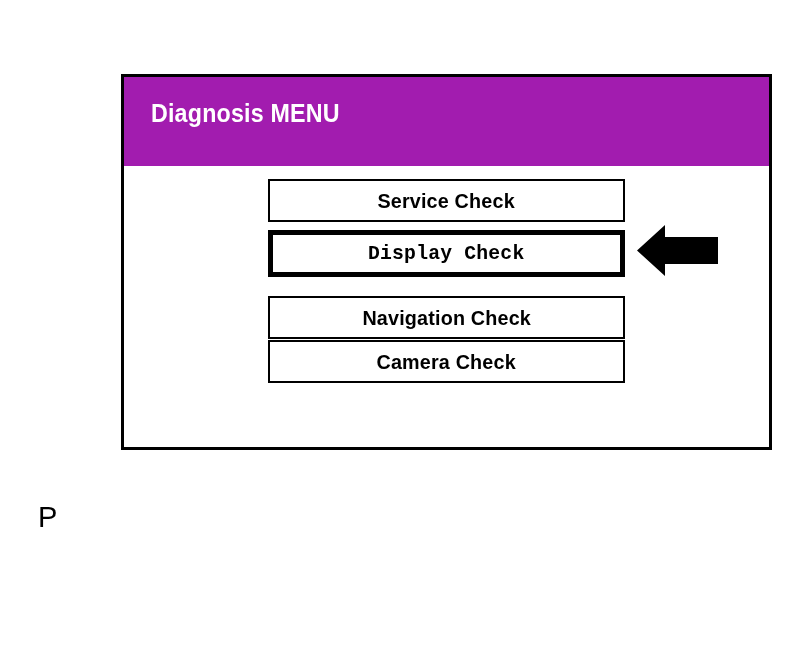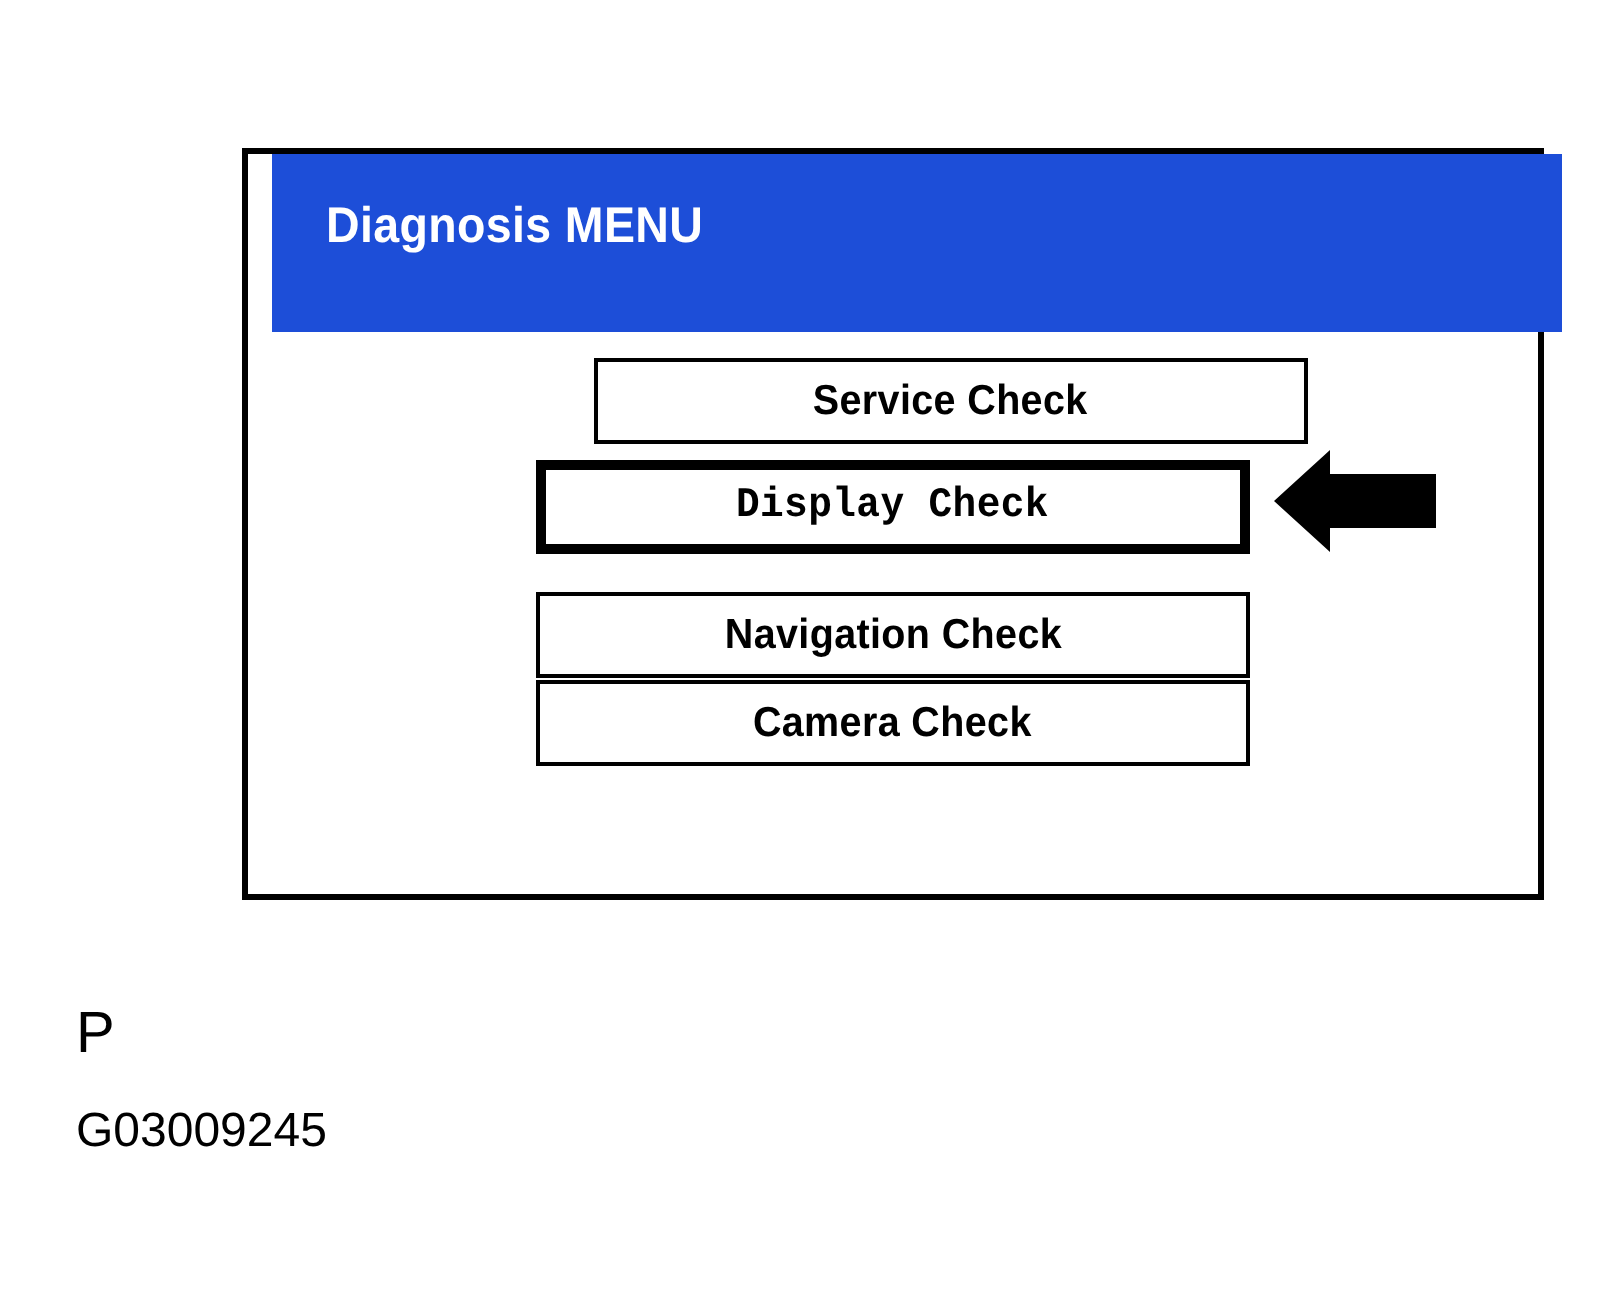--- a/index.html
+++ b/index.html
@@ -23,25 +23,25 @@
     top: 74px;
     width: 651px;
     height: 376px;
     box-sizing: border-box;
     border: 3px solid #000000;
     background: #ffffff;
   }
 
   #panel-header {
     position: absolute;
-    left: 12px;
+    left: 0;
     top: 0;
     width: 100%;
     height: 89px;
-    background: #1d4ed8;
+    background: #a21caf;
     box-sizing: border-box;
   }
 
   #panel-title {
     position: absolute;
     left: 27px;
     top: 22px;
     color: #ffffff;
     font-size: 25px;
     font-weight: bold;
@@ -83,21 +83,21 @@
     transform: scaleX(0.94);
     transform-origin: center center;
   }
 
   .menu-button.selected {
     border-width: 5px;
     height: 47px;
     font-family: Liberation Mono, monospace;
   }
 
-  .mb-0 { top: 13px; margin-left: 29px; }
+  .mb-0 { top: 13px; }
   .mb-1 { top: 64px; }
   .mb-2 { top: 130px; }
   .mb-3 { top: 174px; }
   .mb-4 { top: 229px; }
 
   
   #pointer-arrow {
     position: absolute;
     left: 637px;
     top: 225px;
@@ -158,14 +158,13 @@
 </div>
 
 <div id="pointer-arrow">
   <svg width="81" height="51" viewBox="0 0 81 51" xmlns="http://www.w3.org/2000/svg">
     <polygon points="0,25.5 28,0 28,12 81,12 81,39 28,39 28,51" fill="#000000"></polygon>
   </svg>
 </div>
 
 <div id="caption">
   <div id="caption-letter">P</div>
-  <div id="caption-code">G03009245</div>
 </div>
 
 </body></html>

